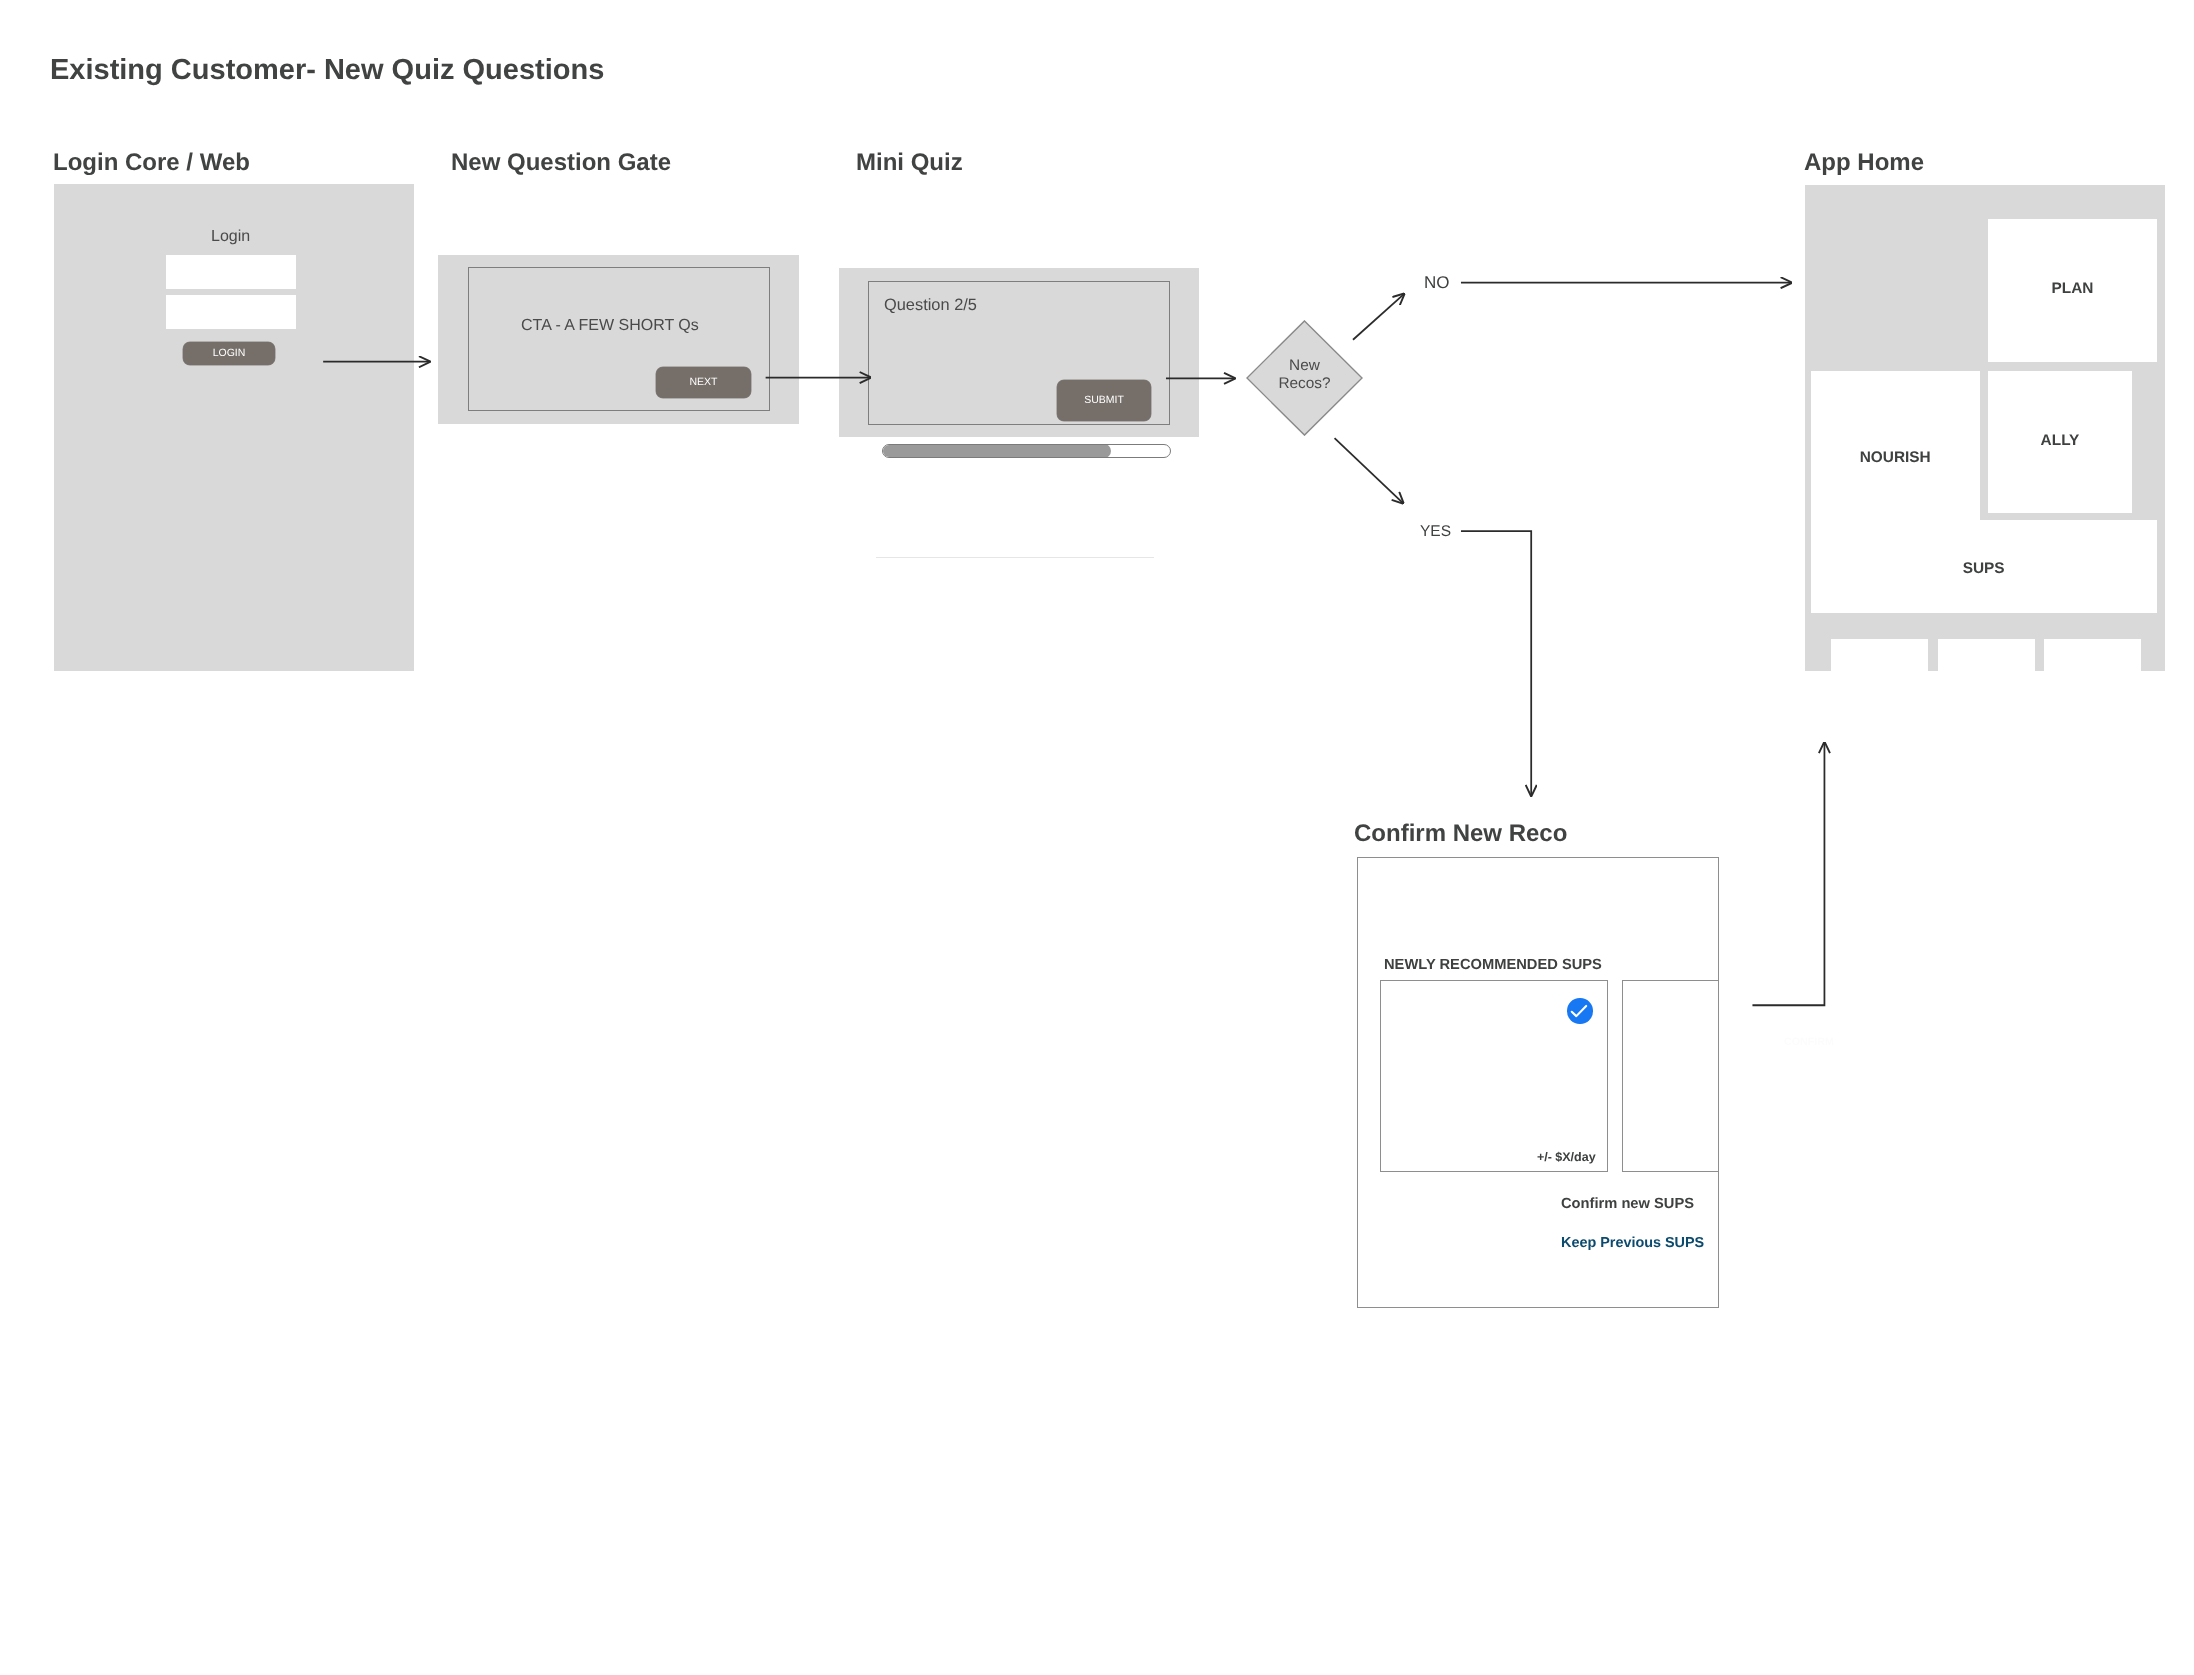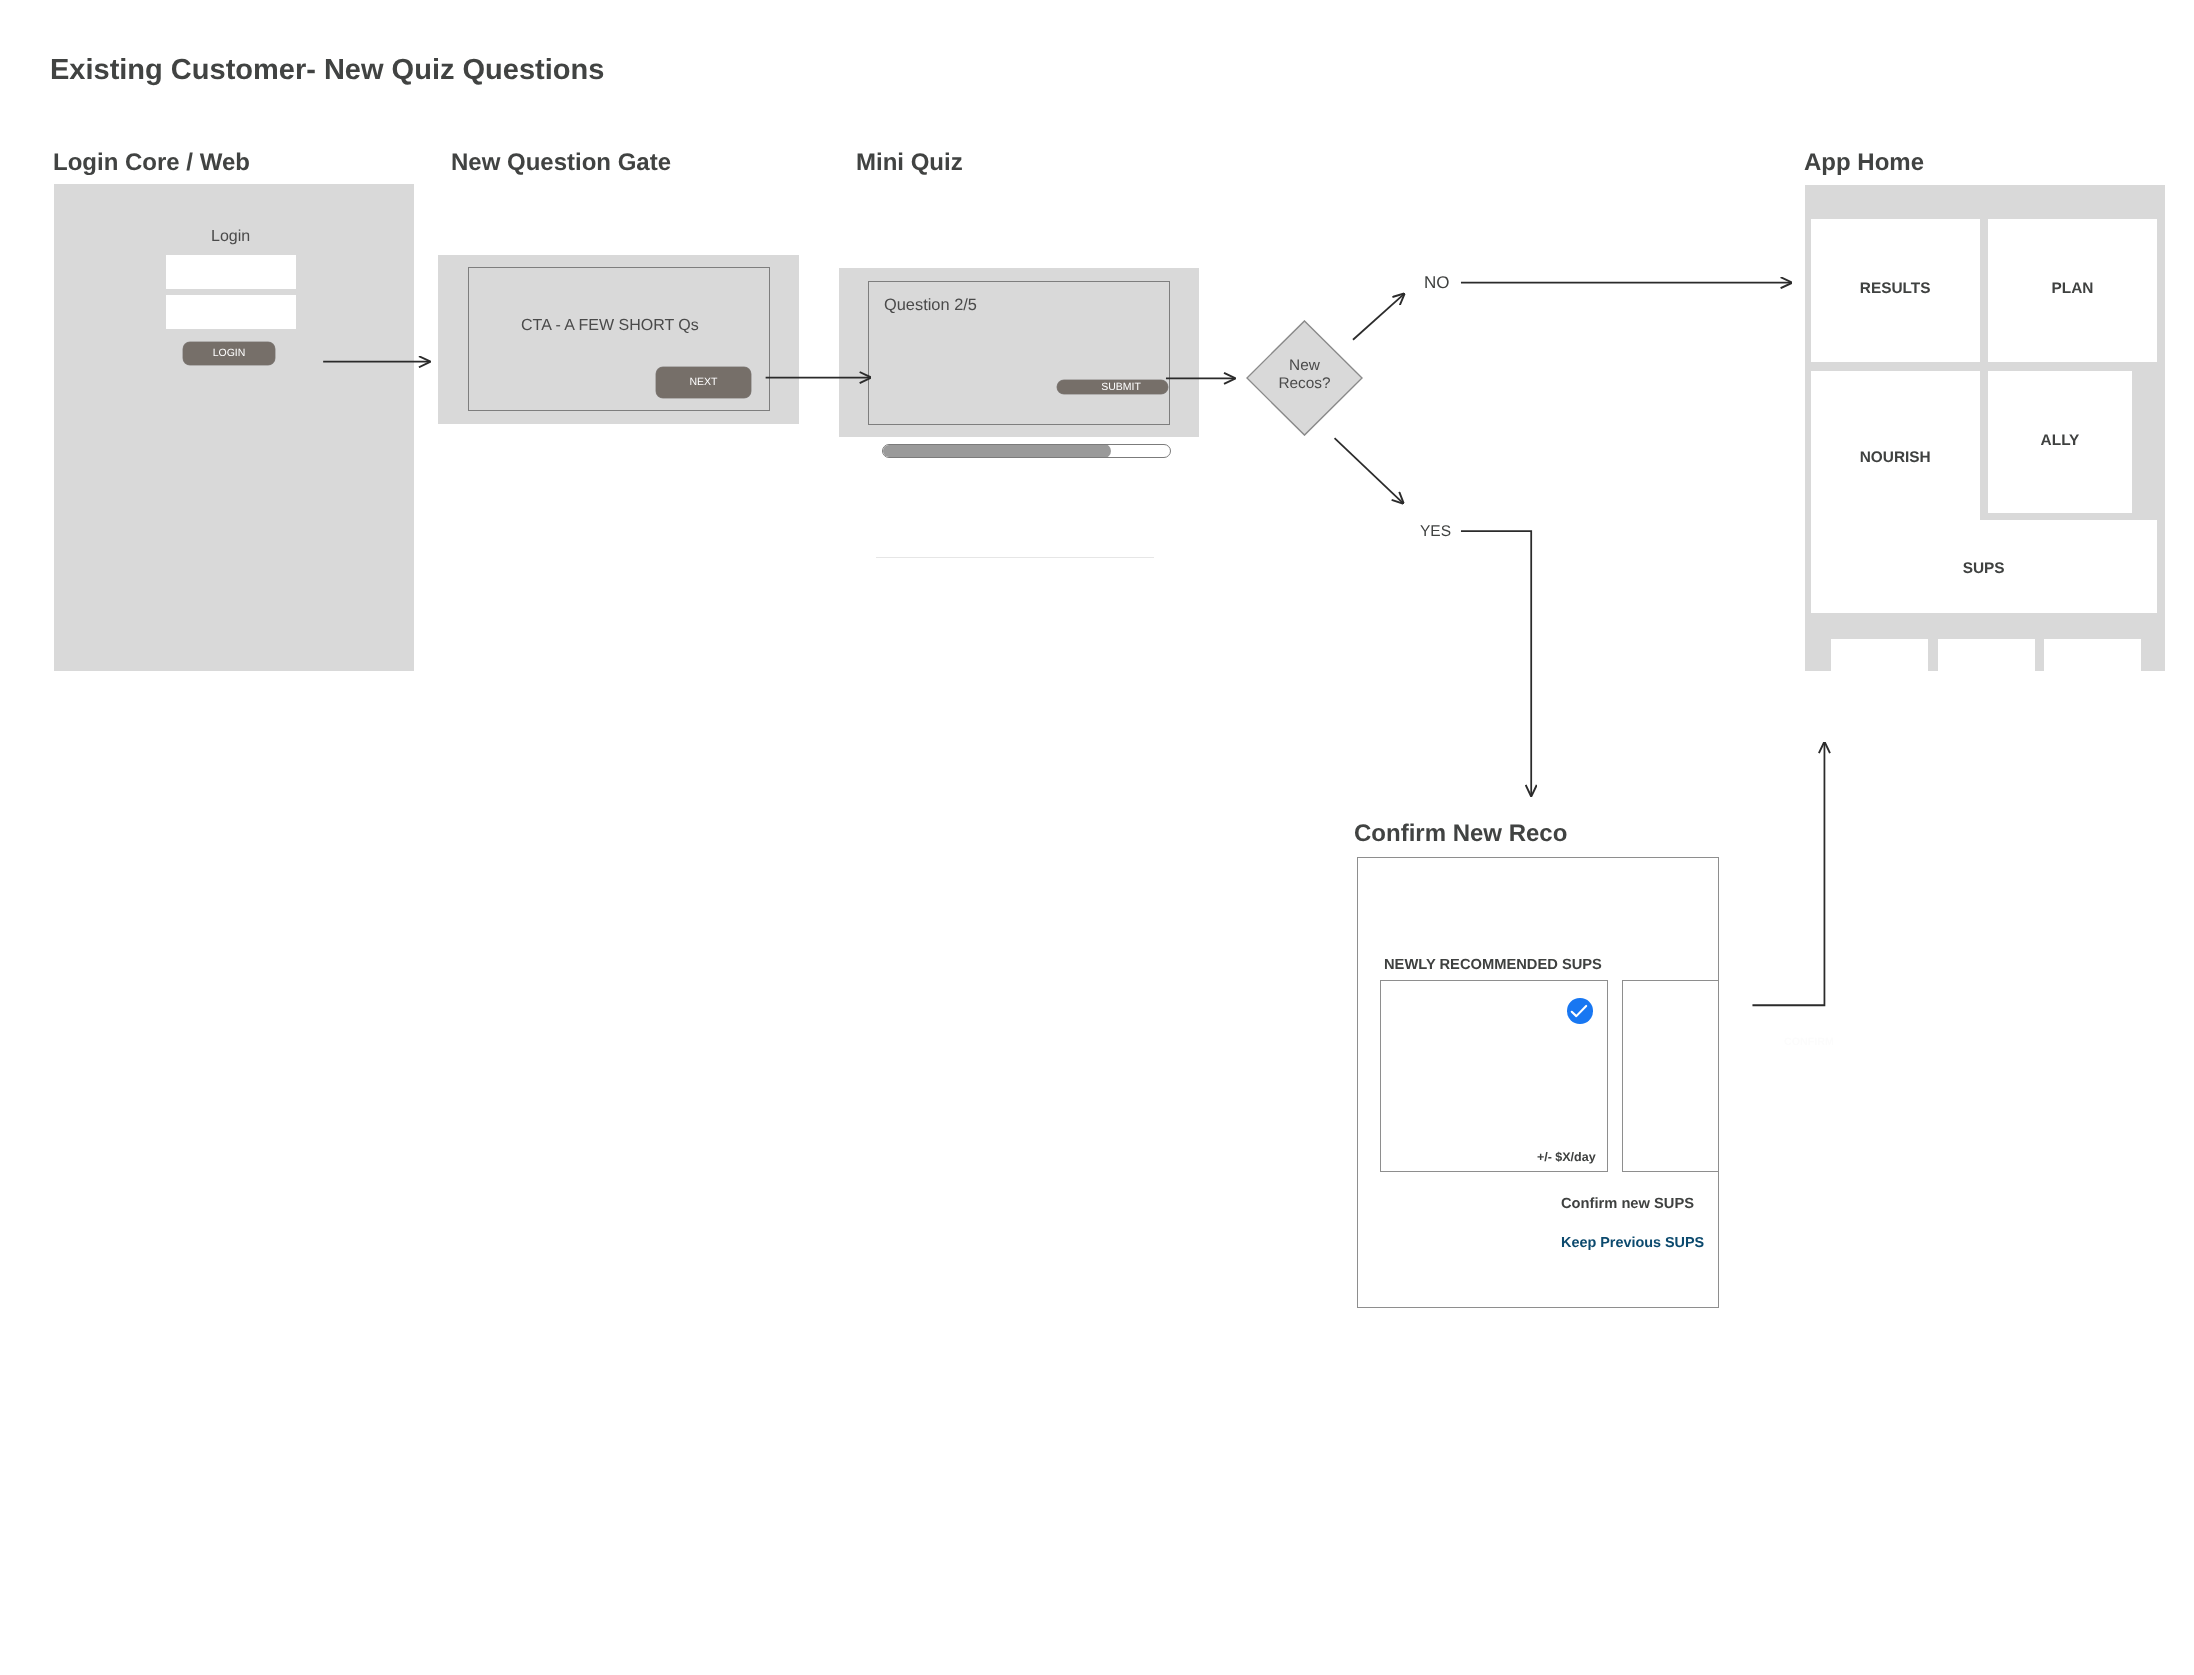--- a/index.html
+++ b/index.html
@@ -44,41 +44,40 @@
 
 <div class="abs grey" id="gate-panel" style="left:438px;top:255px;width:361px;height:169px;">
   <div class="abs wf-frame" style="left:30px;top:12.3px;width:302px;height:144px;"></div>
   <div class="abs lbl" style="left:83px;top:62px;">CTA - A FEW SHORT Qs</div>
   <div class="abs pill" style="left:218px;top:112px;width:95px;height:31px;">NEXT</div>
 </div>
 
 <div class="abs grey" id="quiz-panel" style="left:839px;top:268px;width:360px;height:169px;">
   <div class="abs wf-frame" style="left:29px;top:13px;width:302px;height:144px;"></div>
   <div class="abs lbl" style="left:45px;top:28px;font-size:16.4px;">Question 2/5</div>
-  <div class="abs pill" style="left:218px;top:112px;width:94px;height:14px;padding-left:17px;">SUBMIT</div>
+  <div class="abs pill" style="left:218px;top:112px;width:94px;height:41px;">SUBMIT</div>
 </div>
 <div class="abs" id="quiz-progress" style="left:882px;top:444px;width:289px;height:14px;border:1.3px solid #7b7b7b;border-radius:7px;box-sizing:border-box;background:#ffffff;overflow:hidden;">
   <div class="abs" id="quiz-progress-fill" style="left: -1.3px; top: -1.3px; height: 14px; background: rgb(154, 154, 154); border-radius: 7px; width: 229px;"></div>
 </div>
 <div class="abs" style="left:876px;top:557px;width:278px;height:0.9px;background:#e6e6e6;"></div>
 
 <div class="abs" id="decision-diamond" style="left:1246px;top:320px;width:117px;height:116px;">
   <svg width="117" height="116" viewBox="0 0 133 132" style="position:absolute;left:0;top:0;">
     <polygon points="66.5,1 132,66 66.5,131 1,66" fill="#d9d9d9" stroke="#8a8a8a" stroke-width="1.6"></polygon>
   </svg>
   <div class="abs" style="left:0;top:37px;width:117px;text-align:center;font-size:15.4px;color:#4a4a4a;line-height:17.7px;">
     <div>New</div>
     <div>Recos?</div>
   </div>
 </div>
 <div class="abs" style="left:1424px;top:273px;font-size:17px;color:#3f4140;letter-spacing:0;">NO</div>
 <div class="abs" style="left:1420px;top:523px;font-size:15.5px;color:#3f4140;letter-spacing:0;">YES</div>
 
 <div class="abs grey" id="app-home-panel" style="left:1805px;top:185px;width:360px;height:486px;">
-  <div class="abs tile" style="left:5.7px;top:34px;width:169px;height:143px;">RESULTS</div>
   <div class="abs tile" style="left:183px;top:34px;width:169px;height:143px;">PLAN</div>
   <div class="abs tile" style="left:5.7px;top:186px;width:169px;height:176px;">NOURISH</div>
   <div class="abs tile" style="left:183px;top:186px;width:144px;height:142px;">ALLY</div>
   <div class="abs tile" style="left:5.7px;top:335px;width:346px;height:93px;padding-bottom:0px;padding-top:3.5px;">SUPS</div>
   <div class="abs" style="left:26px;top:454px;width:97px;height:32px;background:#ffffff;"></div>
   <div class="abs" style="left:133px;top:454px;width:97px;height:32px;background:#ffffff;"></div>
   <div class="abs" style="left:239px;top:454px;width:97px;height:32px;background:#ffffff;"></div>
 </div>
 
 <div class="abs" id="confirm-panel" style="left:1357px;top:857px;width:362px;height:451px;border:1.2px solid #8e8e8e;box-sizing:border-box;background:#ffffff;overflow:hidden;">

